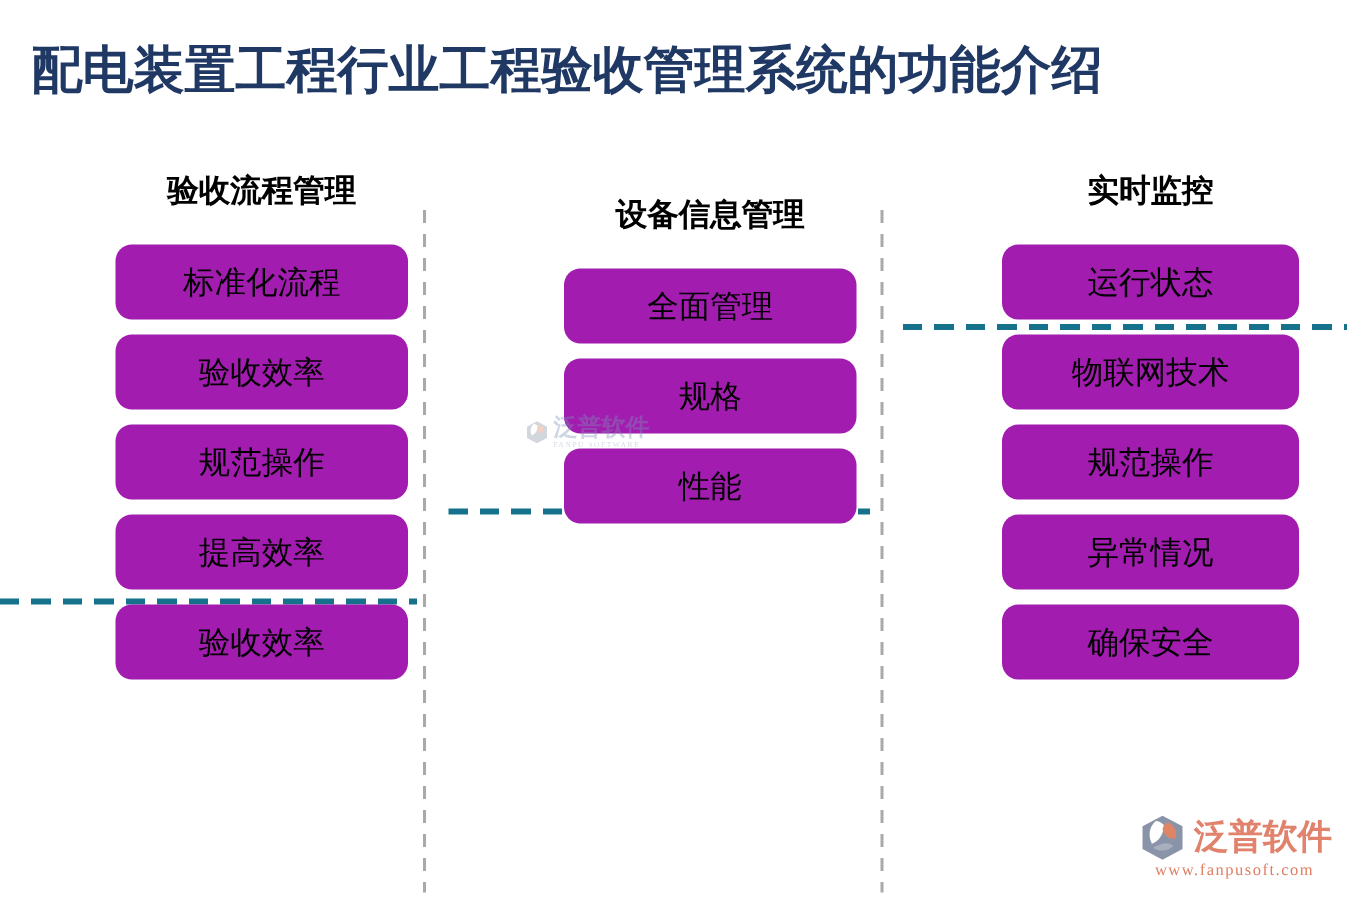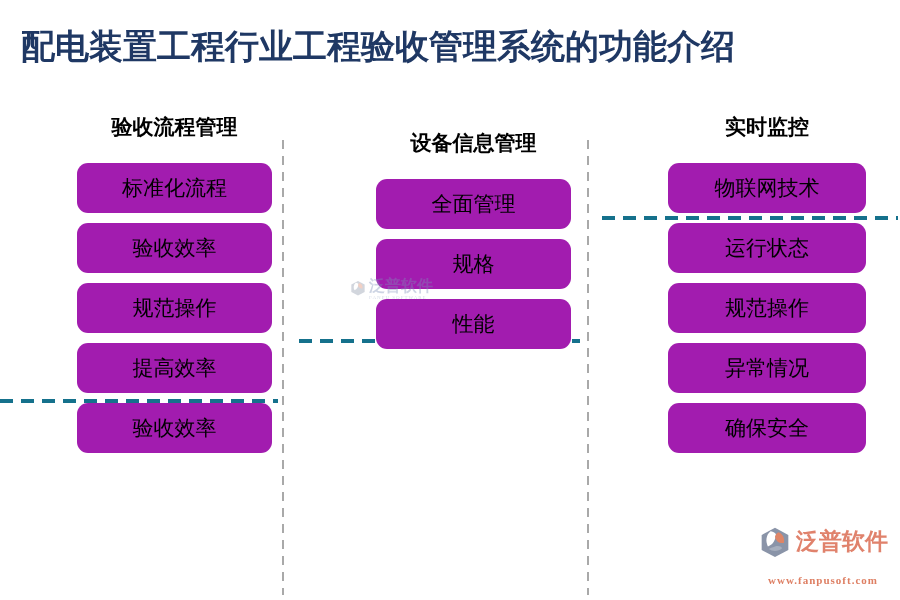--- a/index.html
+++ b/index.html
@@ -116,24 +116,24 @@
   .logo-name {
     font-size: 23px;
     font-weight: bold;
     color: #E0826C;
     margin-left: 4px;
     line-height: 30px;
     white-space: nowrap;
   }
   .logo-url {
     font-size: 11px;
-    font-weight: bold;
+    font-weight: normal;
     color: #DE7F63;
     letter-spacing: 1px;
-    margin-top: 16px;
+    margin-top: 0px;
     white-space: nowrap;
   }
 </style>
 </head>
 <body>
 
 <div class="canvas">
 
   <div class="main-title">配电装置工程行业工程验收管理系统的功能介绍</div>
 
@@ -154,22 +154,22 @@
 
   <div class="column col-2">
     <div class="col-header">设备信息管理</div>
     <div class="feature-item">全面管理</div>
     <div class="feature-item">规格</div>
     <div class="feature-item">性能</div>
   </div>
 
   <div class="column col-3">
     <div class="col-header">实时监控</div>
+    <div class="feature-item">运行状态</div>
     <div class="feature-item">物联网技术</div>
-    <div class="feature-item">运行状态</div>
     <div class="feature-item">规范操作</div>
     <div class="feature-item">异常情况</div>
     <div class="feature-item">确保安全</div>
   </div>
 
   <div class="watermark">
     <span>
       <svg width="16" height="16" viewBox="0 0 36 36">
         <path d="M18 2 L33 10 V27 L18 35 L3 27 V10 Z" fill="#8A94A8"></path>
         <path d="M13 6 C8 10 7 17 10 23 C16 21 19 15 19 9 C17 7 15 6 13 6 Z" fill="#ffffff"></path>

